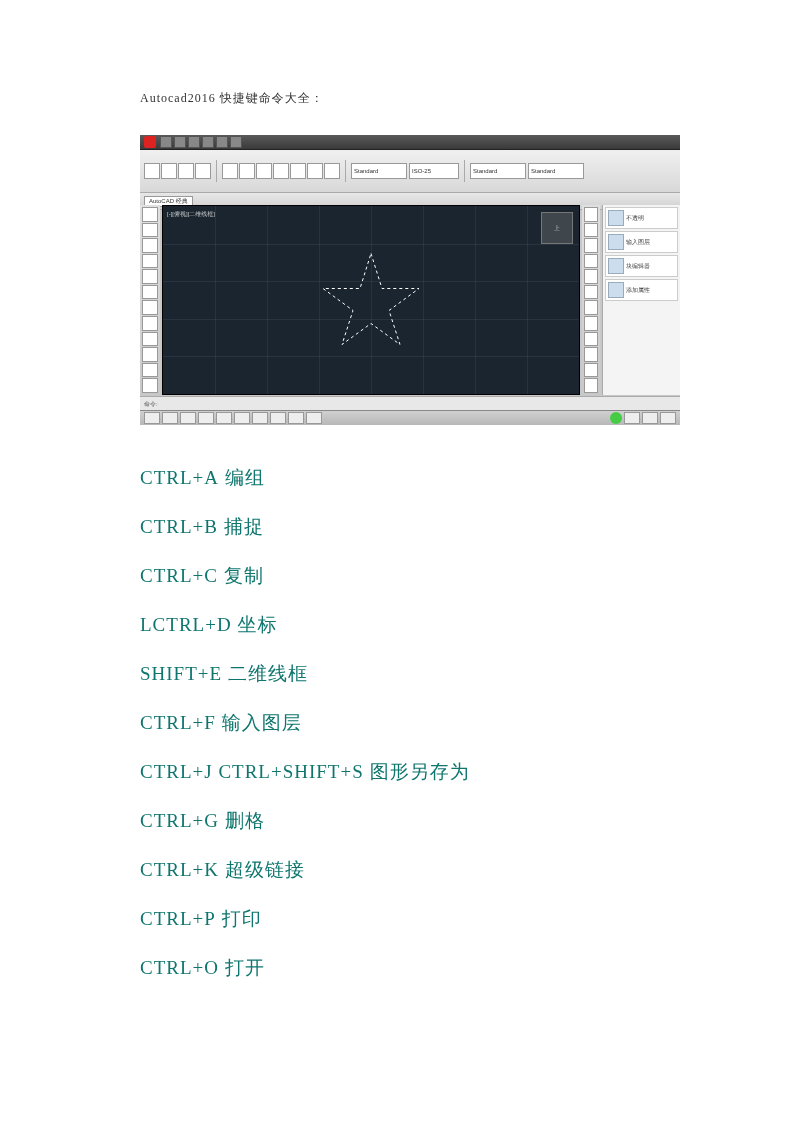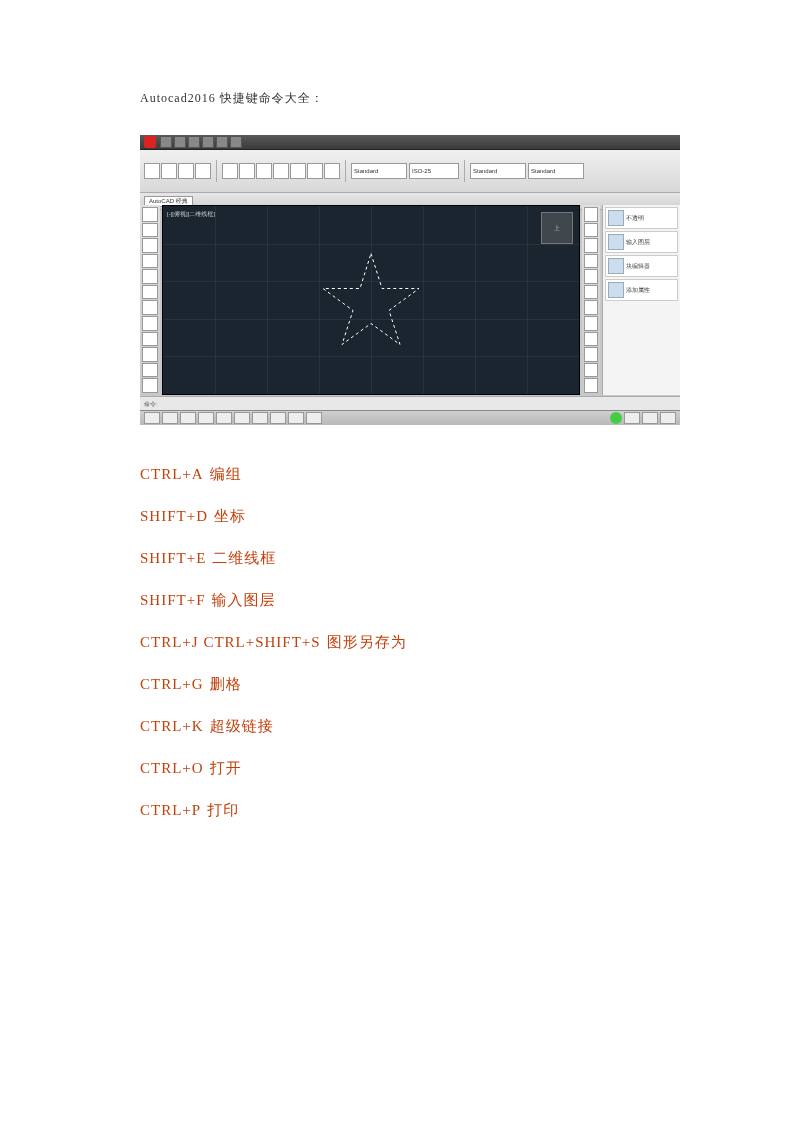--- a/index.html
+++ b/index.html
@@ -80,23 +80,23 @@
   .right-panel .pitem{height:20px;background:#fff;border:1px solid #ccc;display:flex;align-items:center;font-size:6px;padding:0 2px;gap:2px;color:#444;}
   .right-panel .pitem .ico{width:14px;height:14px;background:#cde;border:1px solid #9ab;}
   .cmdline{position:absolute;left:0;right:0;bottom:14px;height:14px;background:#e8e8e8;border-top:1px solid #aaa;font-size:6px;color:#555;padding:0 4px;display:flex;align-items:center;}
   .statusbar{position:absolute;left:0;right:0;bottom:0;height:14px;background:linear-gradient(#d0d0d0,#b8b8b8);border-top:1px solid #888;display:flex;align-items:center;padding:0 4px;gap:2px;}
   .statusbar span{width:14px;height:10px;background:#eee;border:1px solid #999;}
   .statusbar .stretch{flex:1;background:none;border:none;}
   .statusbar .green{background:#4c4;border-radius:50%;width:12px;height:12px;border:none;}
   .shortcut-list { }
   .shortcut {
     margin-bottom: 23px;
-    font-size: 15px;
+    font-size: 19px;
     letter-spacing: 1px;
-    color: #c2410c;
+    color: #0f766e;
   }
   .shortcut .key { }
   .shortcut .desc { margin-left: 6px; }
 </style>
 </head>
 <body>
 
 <div class="page">
   <div class="title">Autocad2016 快捷键命令大全：</div>
 
@@ -225,22 +225,24 @@
       <span class="stretch"></span>
       <span class="green"></span>
       <span></span>
         <span></span>
         <span></span>
     </div>
   </div>
 
   <div class="shortcut-list">
       <div class="shortcut"><span class="key">CTRL+A</span><span class="desc">编组</span></div>
-      <div class="shortcut"><span class="key">SHIFT+D</span><span class="desc">坐标</span></div>
+      <div class="shortcut"><span class="key">CTRL+B</span><span class="desc">捕捉</span></div>
+      <div class="shortcut"><span class="key">CTRL+C</span><span class="desc">复制</span></div>
+      <div class="shortcut"><span class="key">LCTRL+D</span><span class="desc">坐标</span></div>
       <div class="shortcut"><span class="key">SHIFT+E</span><span class="desc">二维线框</span></div>
-      <div class="shortcut"><span class="key">SHIFT+F</span><span class="desc">输入图层</span></div>
+      <div class="shortcut"><span class="key">CTRL+F</span><span class="desc">输入图层</span></div>
       <div class="shortcut"><span class="key">CTRL+J CTRL+SHIFT+S</span><span class="desc">图形另存为</span></div>
       <div class="shortcut"><span class="key">CTRL+G</span><span class="desc">删格</span></div>
       <div class="shortcut"><span class="key">CTRL+K</span><span class="desc">超级链接</span></div>
+      <div class="shortcut"><span class="key">CTRL+P</span><span class="desc">打印</span></div>
       <div class="shortcut"><span class="key">CTRL+O</span><span class="desc">打开</span></div>
-      <div class="shortcut"><span class="key">CTRL+P</span><span class="desc">打印</span></div>
     </div>
 </div>
 
 </body></html>

